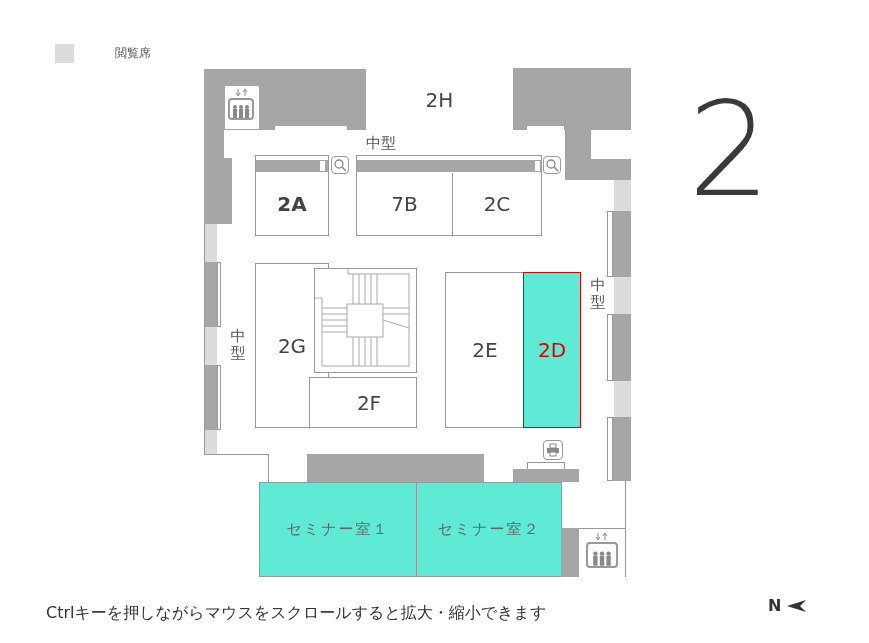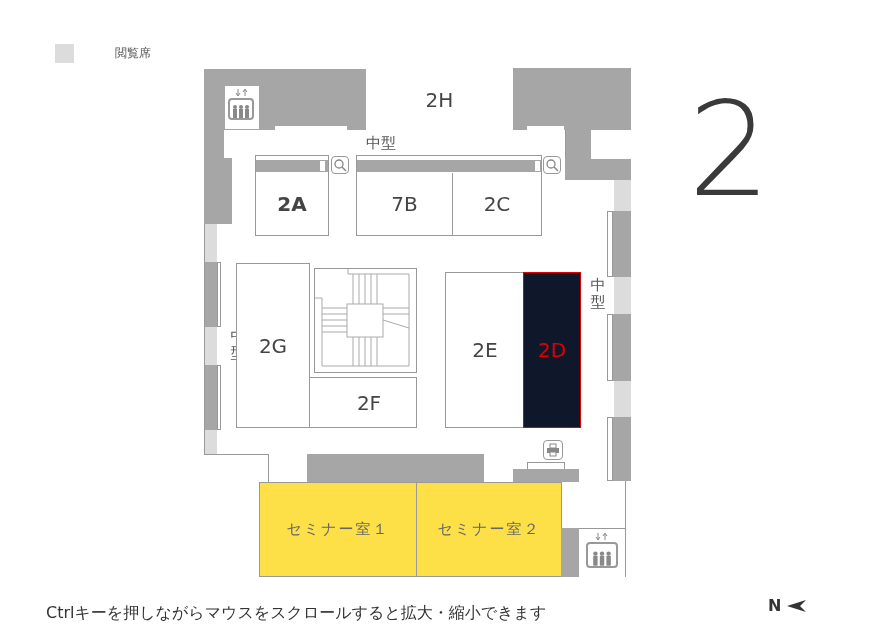--- a/index.html
+++ b/index.html
@@ -10,23 +10,23 @@
     color: #444444;
   }
   .abs { position: absolute; box-sizing: border-box; }
   .wall { background: #a6a6a6; }
   .reading { background: #dcdcdc; }
   .room {
     background: #ffffff; border: 1px solid #999999;
     display: flex; align-items: center; justify-content: center;
     font-size: 20px; color: #444444; cursor: pointer;
   }
-  .room.selected { background: #0f172a; border-color: #e00000; color: #e00000; }
+  .room.selected { background: #5eead4; border-color: #e00000; color: #e00000; }
   .seminar {
-    background: #fde047; border: 1px solid #999999;
+    background: #5eead4; border: 1px solid #999999;
     display: flex; align-items: center; justify-content: center;
     font-size: 15px; color: #666666; letter-spacing: 2px; cursor: pointer;
   }
   .vlabel {
     font-size: 15px; color: #555555; line-height: 17px; text-align: center; width: 18px;
   }
   .hlabel { font-size: 15px; color: #555555; }
   .thin { border: 1px solid #999999; background: #ffffff; }
   .mag {
     width: 18px; height: 18px; border: 1px solid #999999; border-radius: 4px; background: #fff;
@@ -116,21 +116,21 @@
 <div class="abs reading" style="left:204px;top:430px;width:13px;height:24px;"></div>
 <div class="abs" style="left:204px;top:224px;width:1px;height:231px;background:#999;"></div>
 <div class="abs" style="left:204px;top:454px;width:65px;height:1px;background:#999;"></div>
 <div class="abs" style="left:268px;top:454px;width:1px;height:29px;background:#999;"></div>
 
 <div class="abs vlabel" style="left:229px;top:328px;">
   <div>中</div>
   <div>型</div>
 </div>
 
-<div class="abs room" style="left:236px;top:263px;width:74px;height:165px;">2G</div>
+<div class="abs room" style="left:255px;top:263px;width:74px;height:165px;">2G</div>
 
 <div class="abs thin" style="left:314px;top:268px;width:103px;height:105px;"></div>
 <svg class="abs" style="left:314px;top:268px;" width="103" height="105">
   <g stroke="#aaa" fill="none" stroke-width="1">
     <path d="M8 98 V30 H1"></path>
       <path d="M8 98 H95 V6 H34 V1"></path>
     <rect x="33" y="36" width="36" height="33" fill="#fff"></rect>
     <path d="M39 6 V36 M45 6 V36 M51 6 V36 M57 6 V36 M63 6 V36"></path>
     <path d="M39 69 V98 M45 69 V98 M51 69 V98 M57 69 V98 M63 69 V98"></path>
     <path d="M8 40 H33 M8 46 H33 M8 52 H33 M8 58 H33 M8 64 H33"></path>

